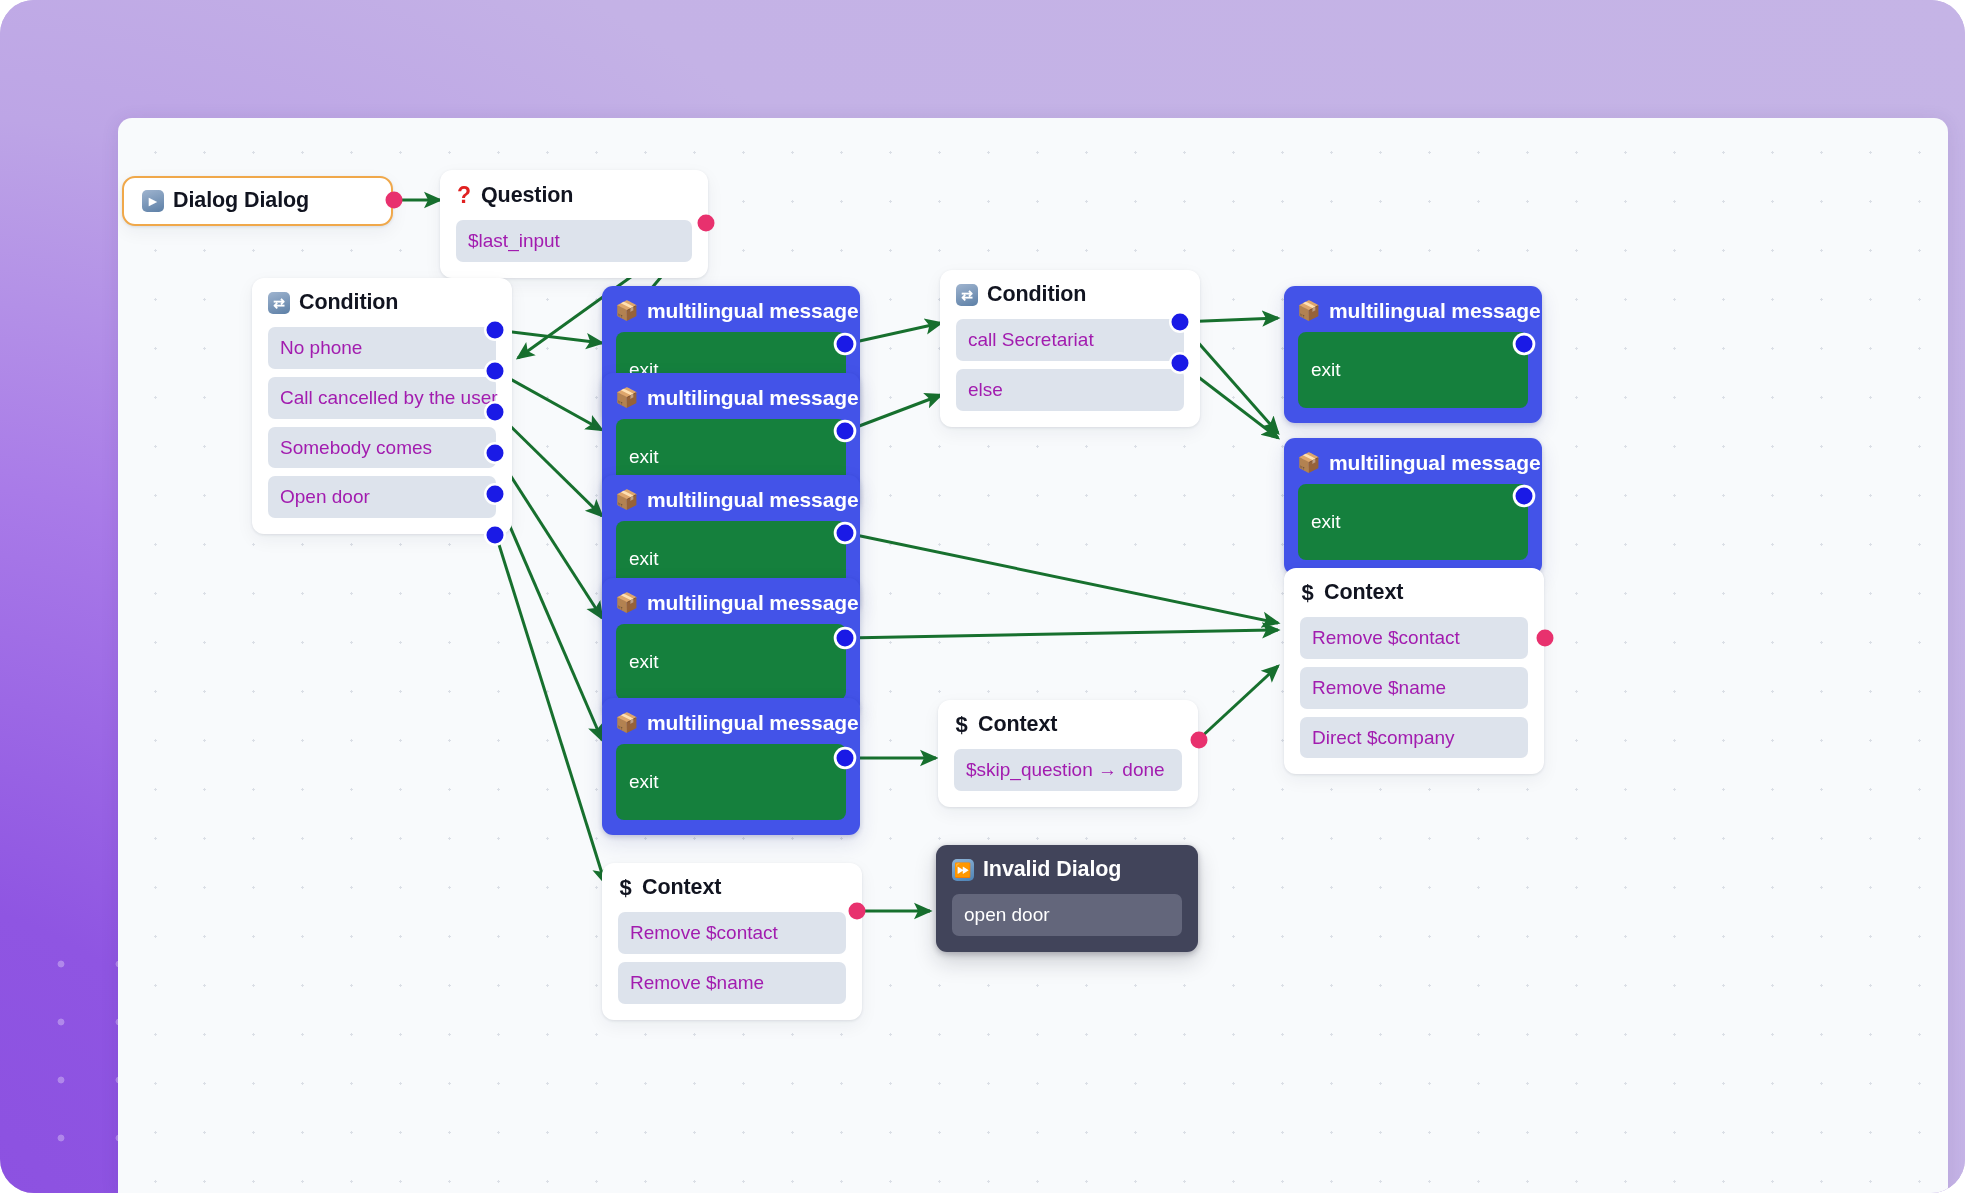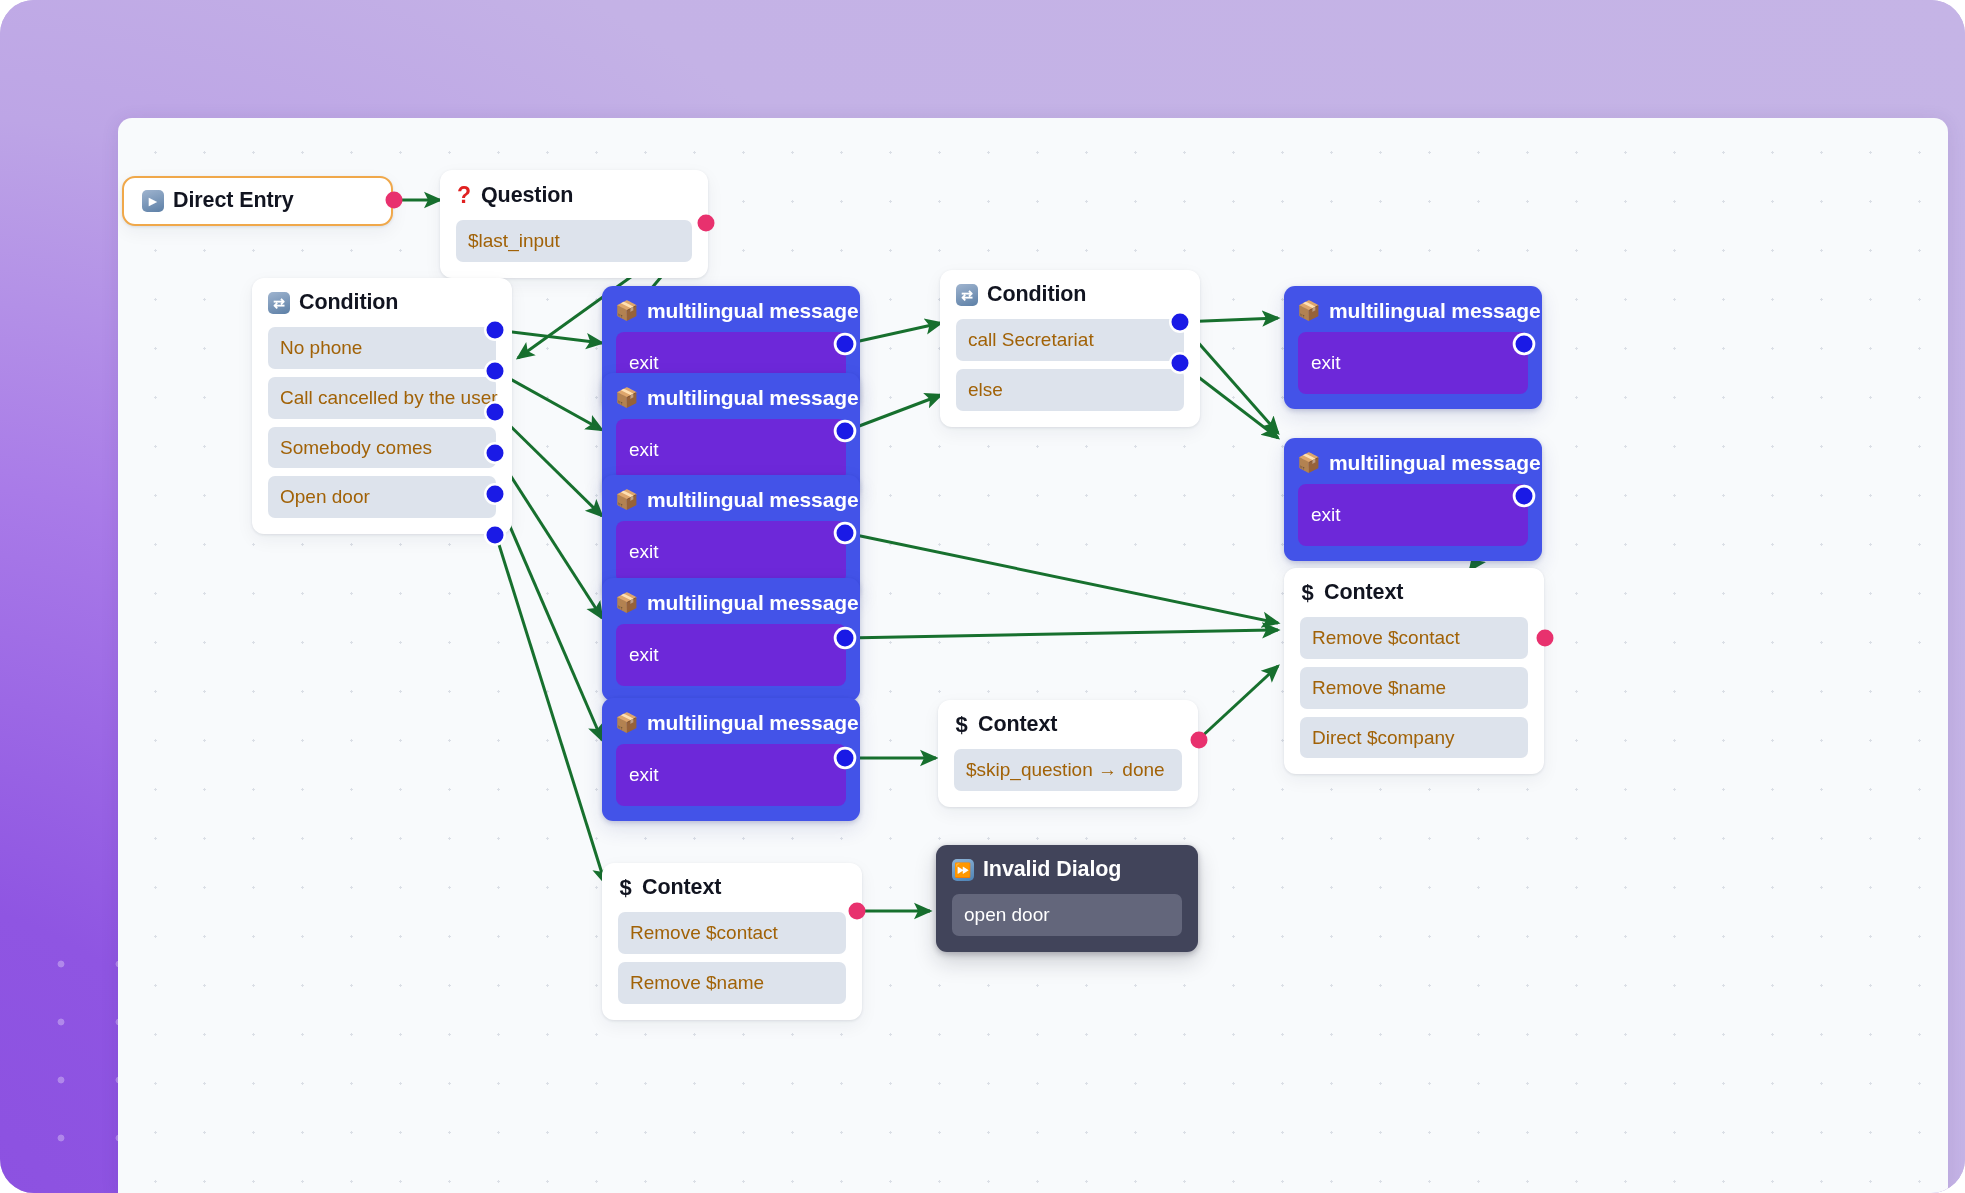--- a/index.html
+++ b/index.html
@@ -82,21 +82,21 @@
     letter-spacing: -0.1px;
     line-height: 1;
     white-space: nowrap;
   }
   .node-rows { margin-top: 13px; display: flex; flex-direction: column; gap: 8px; }
   .node-row {
     background: #dde3ec;
     border-radius: 7px;
     padding: 9px 12px;
     font-size: 19px;
-    color: #a16207;
+    color: #a21caf;
     line-height: 1.25;
     white-space: nowrap;
     position: relative;
   }
 
   
   .node.entry {
     background: #ffffff;
     border: 2.5px solid #f0a84a;
     border-radius: 13px;
@@ -108,25 +108,25 @@
 
   .node.msg {
     background: #4353e8;
     padding: 13px 14px 15px 14px;
     border-radius: 11px;
     box-shadow: 0 2px 5px rgba(32,40,120,.20), 0 8px 20px rgba(32,40,120,.12);
   }
   .node.msg .node-title { color: #ffffff; font-size: 21px; font-weight: 600; }
   .node.msg .node-rows { margin-top: 11px; }
   .node.msg .node-row {
-    background: #6d28d9;
+    background: #15803d;
     color: #ffffff;
     font-size: 19px;
     border-radius: 8px;
-    padding: 19px 13px;
+    padding: 26px 13px;
   }
 
   .node.dark {
     background: #41445a;
     border-radius: 11px;
     box-shadow: 0 2px 6px rgba(20,22,40,.28), 0 10px 22px rgba(20,22,40,.18);
   }
   .node.dark .node-title { color: #ffffff; font-weight: 600; }
   .node.dark .node-row { background: #63667b; color: #ffffff; }
 
@@ -219,21 +219,21 @@
 
         <path d="M 1080 622 L 1160 548"></path>
 
         <path d="M 738 793 L 812 793"></path>
       </g>
     </svg>
 
     <div class="node entry" style="left:4px; top:58px; width:271px; height:50px;">
       <div class="node-title">
         <span class="icon icon-sq icon-play">►</span>
-        <span>Direct Entry</span>
+        <span>Dialog Dialog</span>
       </div>
     </div>
     <div class="port pink" style="left:276px; top:82px;"></div>
 
     <div class="node" style="left:322px; top:52px; width:268px;">
       <div class="node-title">
         <span class="icon icon-qm">?</span>
         <span>Question</span>
       </div>
       <div class="node-rows">

